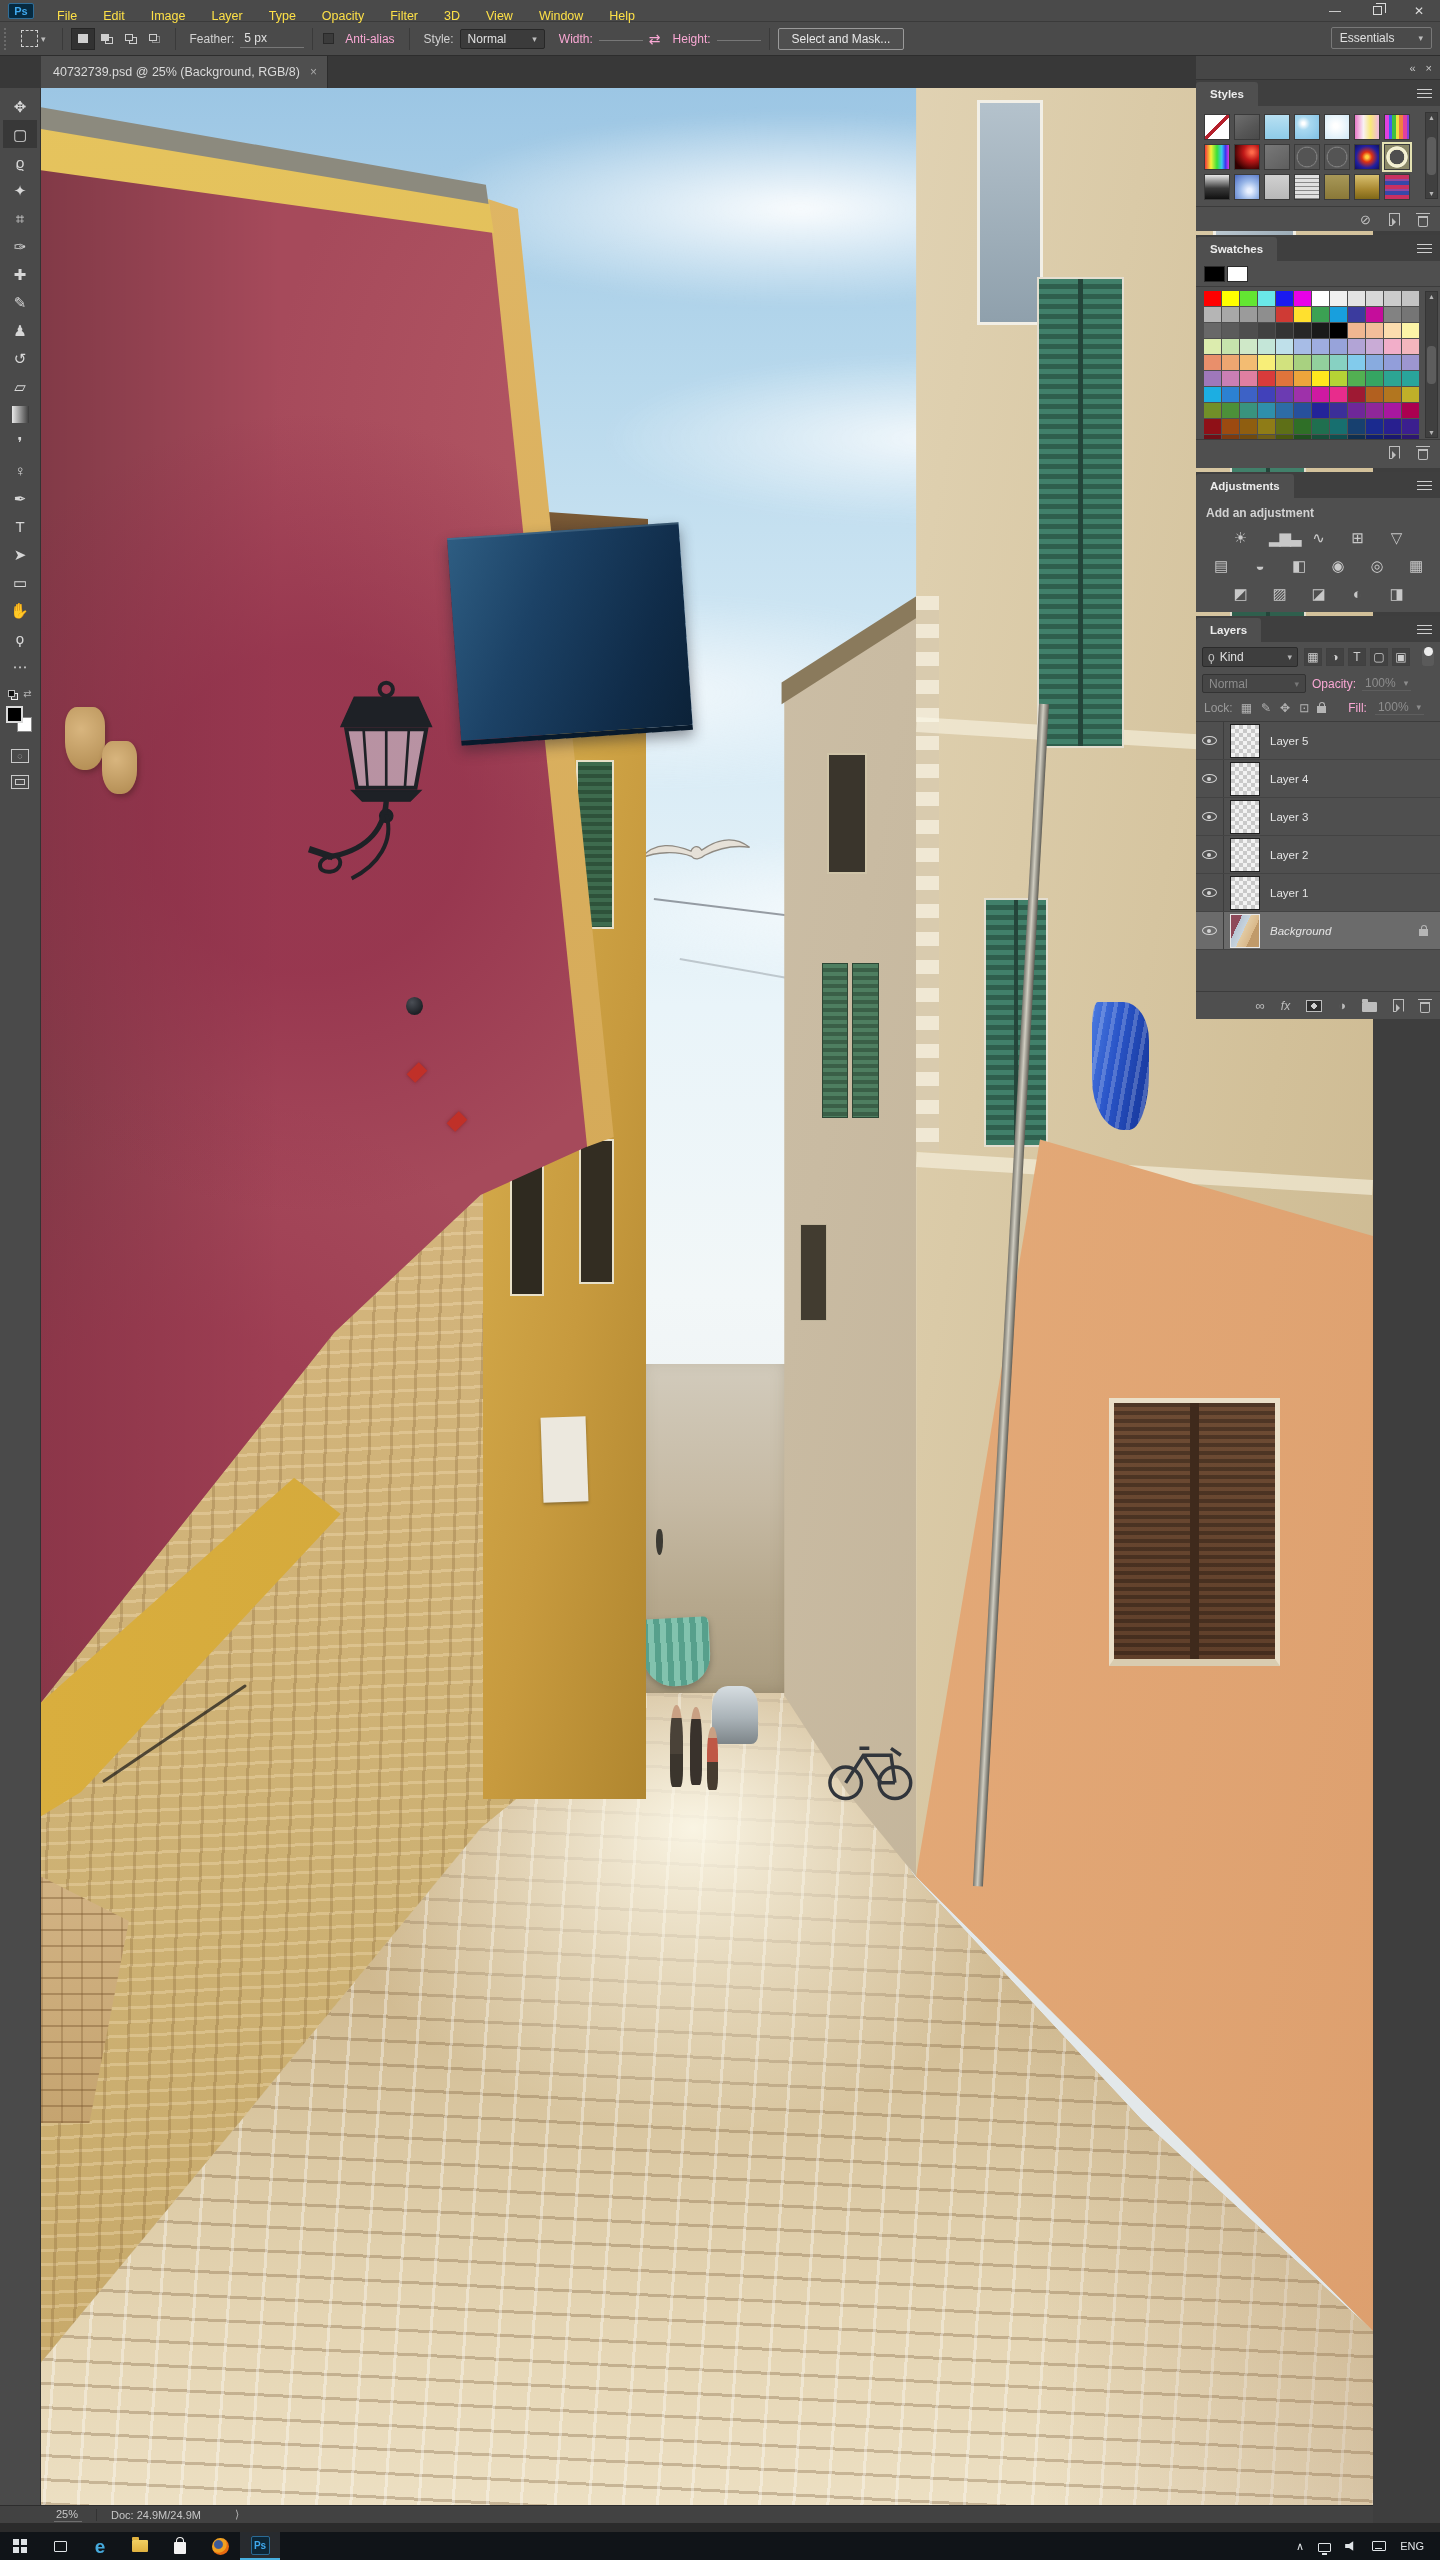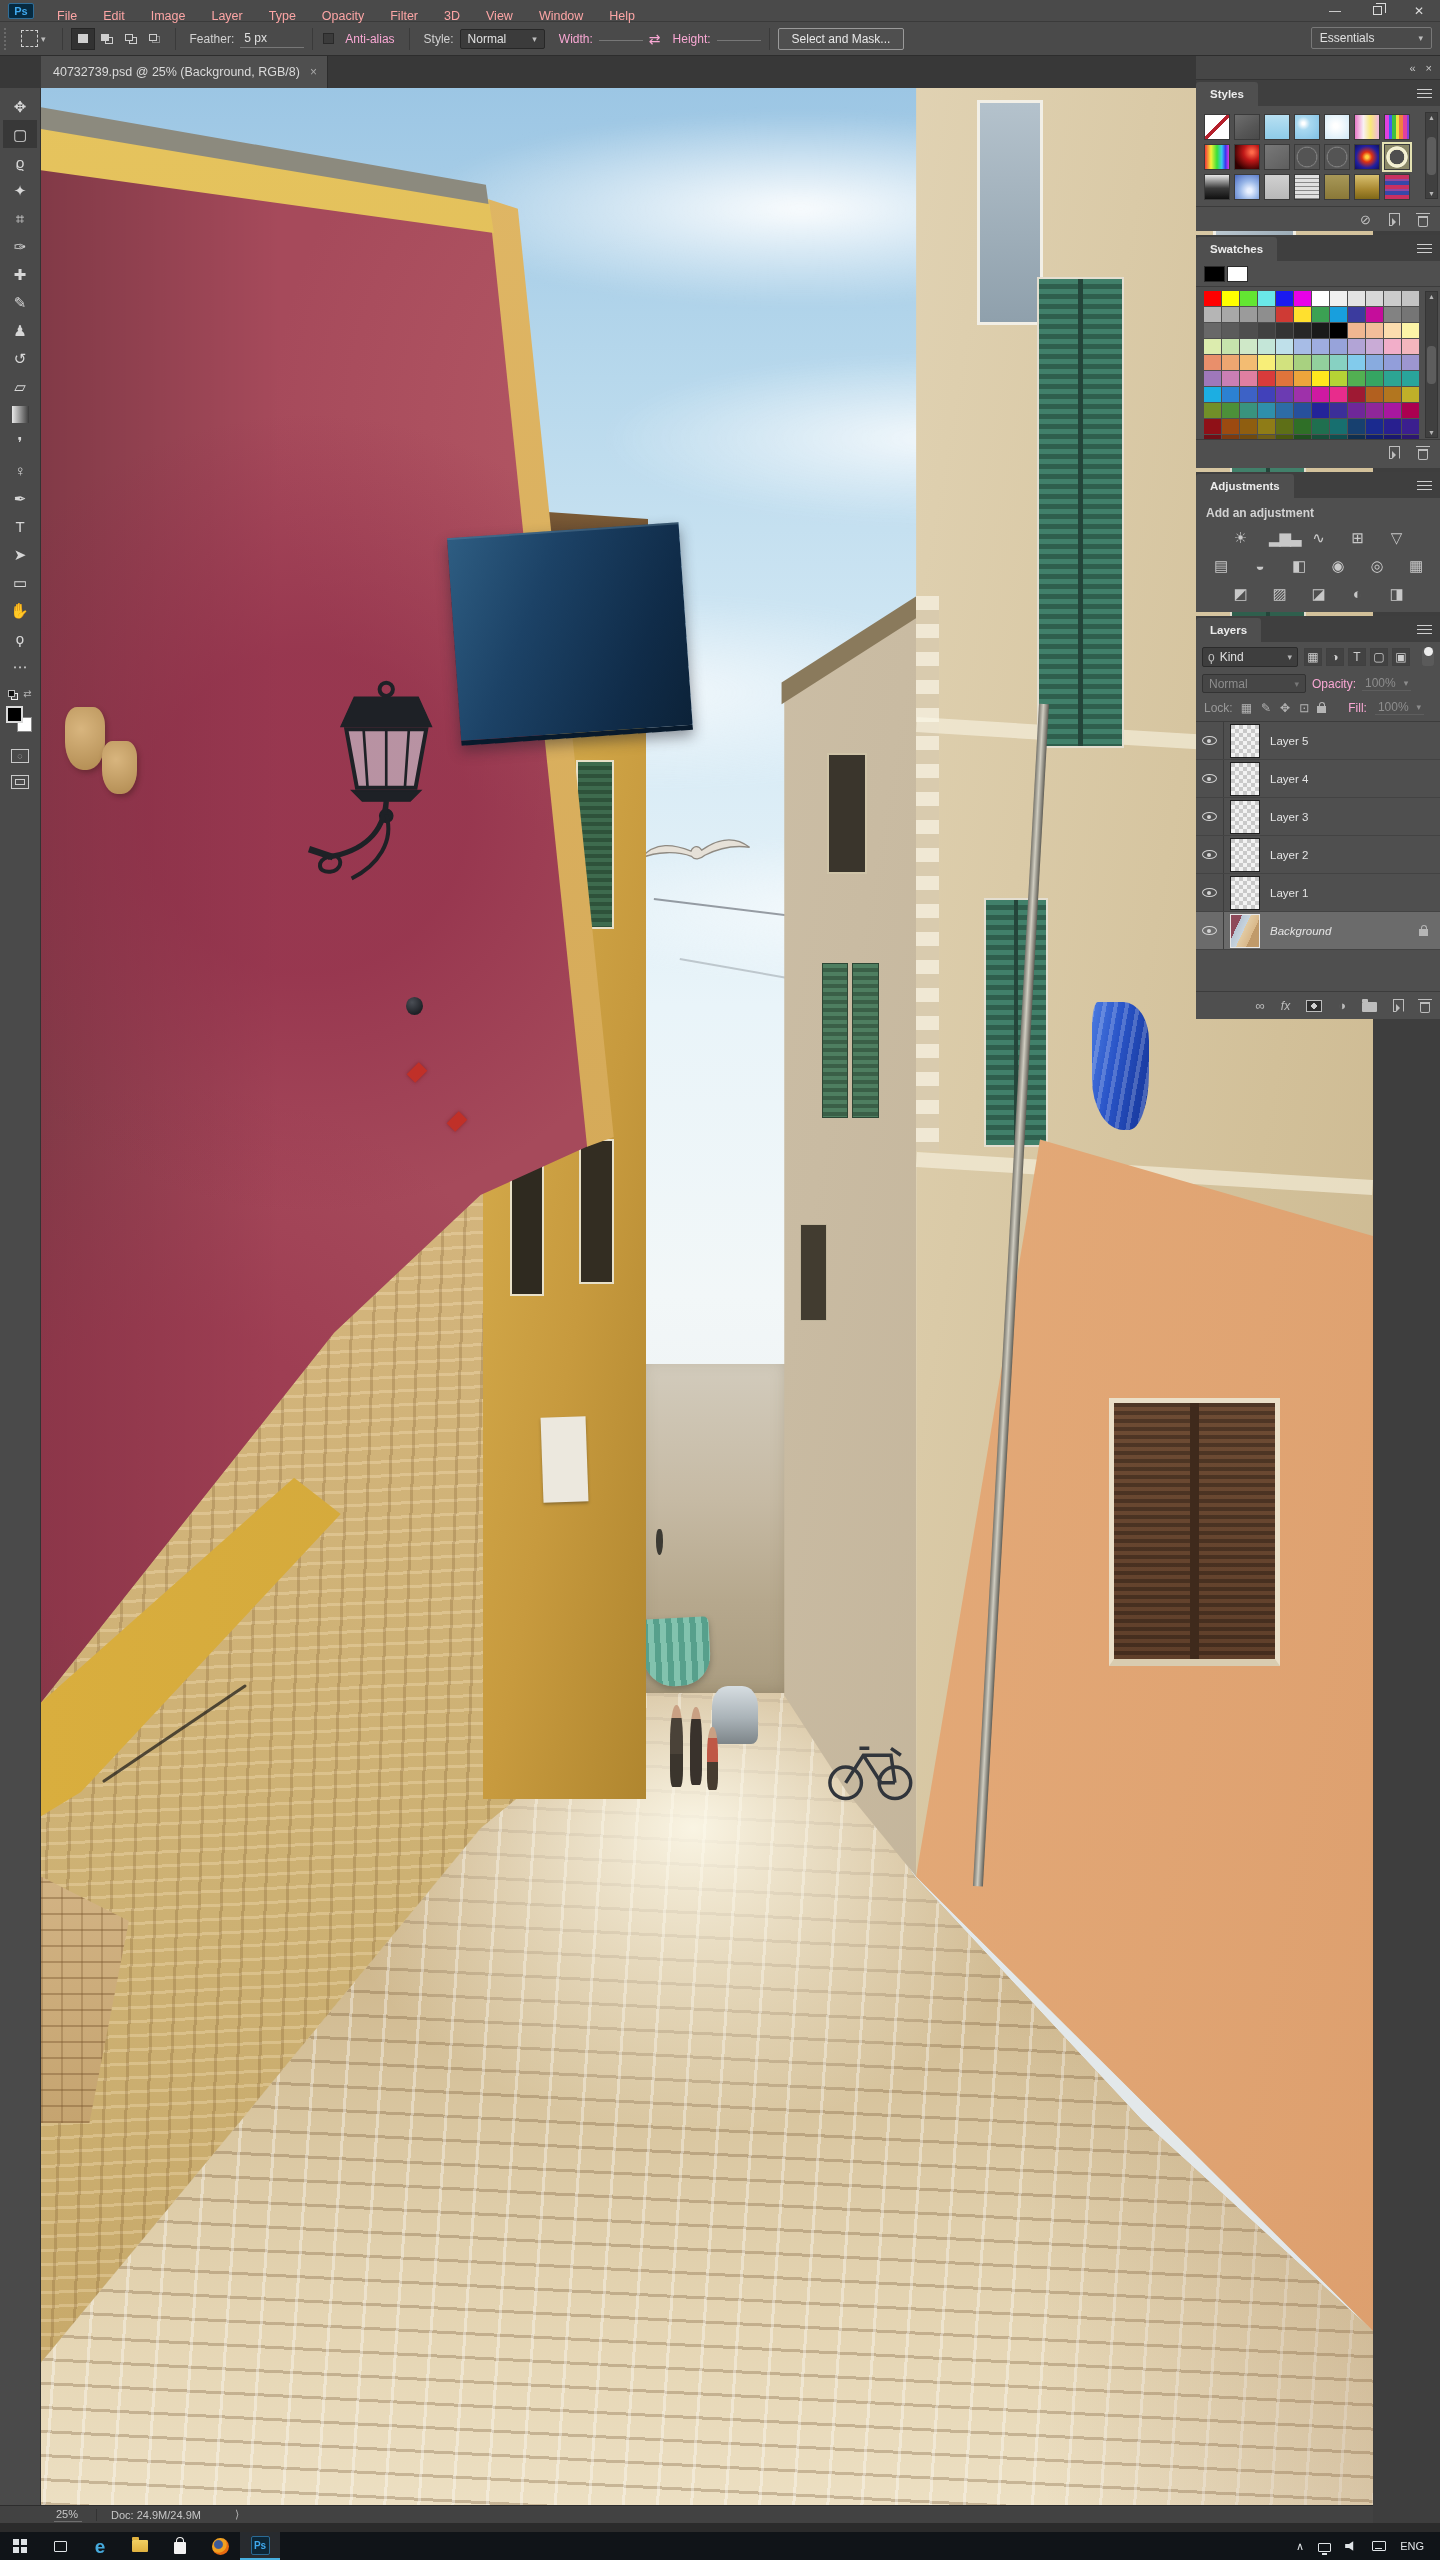--- a/index.html
+++ b/index.html
@@ -7,21 +7,21 @@
   body { position:relative; overflow:hidden; background:#3e3e3e;
          font-family:"Liberation Sans", sans-serif; color:#d8d8d8; font-size:12px; }
 
   
   .menubar { position:absolute; left:0; top:0; width:1440px; height:22px; background:#4a4a4a;
              display:flex; align-items:center; z-index:200; border-bottom:1px solid #3a3a3a;}
   .ps-logo { width:26px; height:16px; margin:0 10px 0 8px; background:#062a40; border:1px solid #2f6d98;
              border-radius:2px; color:#3fa9ef; font-weight:bold; font-size:11px; display:flex;
              align-items:center; justify-content:center; }
   .menu { display:flex; list-style:none; height:100%; }
-  .menu li { padding:16px 13px; display:flex; align-items:center; font-size:12.5px; color:#fca5a5; cursor:default; }
+  .menu li { padding:16px 13px; display:flex; align-items:center; font-size:12.5px; color:#fde047; cursor:default; }
   .winctl { margin-left:auto; display:flex; height:100%; }
   .winctl .wc { width:42px; height:100%; display:flex; align-items:center; justify-content:center; color:#dcdcdc; font-size:12px; }
   .wc-restore span { width:9px; height:9px; border:1px solid #dcdcdc; position:relative; display:block; }
   .wc-restore span:after { content:''; position:absolute; left:2px; top:-4px; width:9px; height:9px; border:1px solid #dcdcdc; border-left:none; border-bottom:none; }
 
   .optionsbar { position:absolute; left:0; top:22px; width:1440px; height:34px; background:#4a4a4a;
                 border-bottom:1px solid #2d2d2d; display:flex; align-items:center; z-index:190; font-size:12px; }
   .grip { width:5px; height:22px; margin:0 6px 0 4px; border-left:2px dotted #6a6a6a; }
   .tool-thumb { width:17px; height:17px; border:1px dashed #cfcfcf; margin:0 3px 0 6px; }
   .mini-chev { color:#bdbdbd; font-size:9px; margin-right:8px; }
@@ -35,21 +35,21 @@
   .olabel { color:#d2d2d2; margin:0 6px; }
   .olabel.dim, .dim { color:#f9a8d4; }
   .ufield { min-width:64px; padding:2px 4px; border-bottom:1px solid #777; color:#e0e0e0; }
   .ufield.small { min-width:44px; }
   .checkbox { width:11px; height:11px; background:#3b3b3b; border:1px solid #292929; margin:0 5px 0 2px; }
   .selbox { background:#3b3b3b; border:1px solid #272727; border-radius:2px; height:20px; padding:0 7px;
             display:flex; align-items:center; gap:26px; color:#e0e0e0; }
   .selbox .ch { font-size:9px; color:#bdbdbd; }
   .btn { border:1px solid #9a9a9a; border-radius:2px; background:#4f4f4f; padding:3px 13px; color:#e8e8e8; }
   .workspace { position:absolute; right:8px; top:5px; border:1px solid #787878; border-radius:2px; height:22px;
-               padding:0 8px; display:flex; align-items:center; gap:44px; color:#e0e0e0; }
+               padding:0 8px; display:flex; align-items:center; gap:24px; color:#e0e0e0; }
 
   .tabbar { position:absolute; left:0; top:56px; width:1440px; height:32px; background:#383838; z-index:60; }
   .doc-tab { position:absolute; left:41px; top:0; height:32px; background:#4f4f4f; display:flex; align-items:center;
              padding:0 10px 0 12px; border-right:1px solid #2c2c2c; color:#dadada; font-size:12.5px; }
   .doc-tab .x { margin-left:10px; color:#a8a8a8; font-size:12px; }
 
   
   .toolstrip { position:absolute; left:0; top:88px; width:41px; height:2417px; background:#4a4a4a;
                border-right:1px solid #333; z-index:60; display:flex; flex-direction:column; align-items:center; padding-top:4px; }
   .tool { width:34px; height:28px; display:flex; align-items:center; justify-content:center; }

